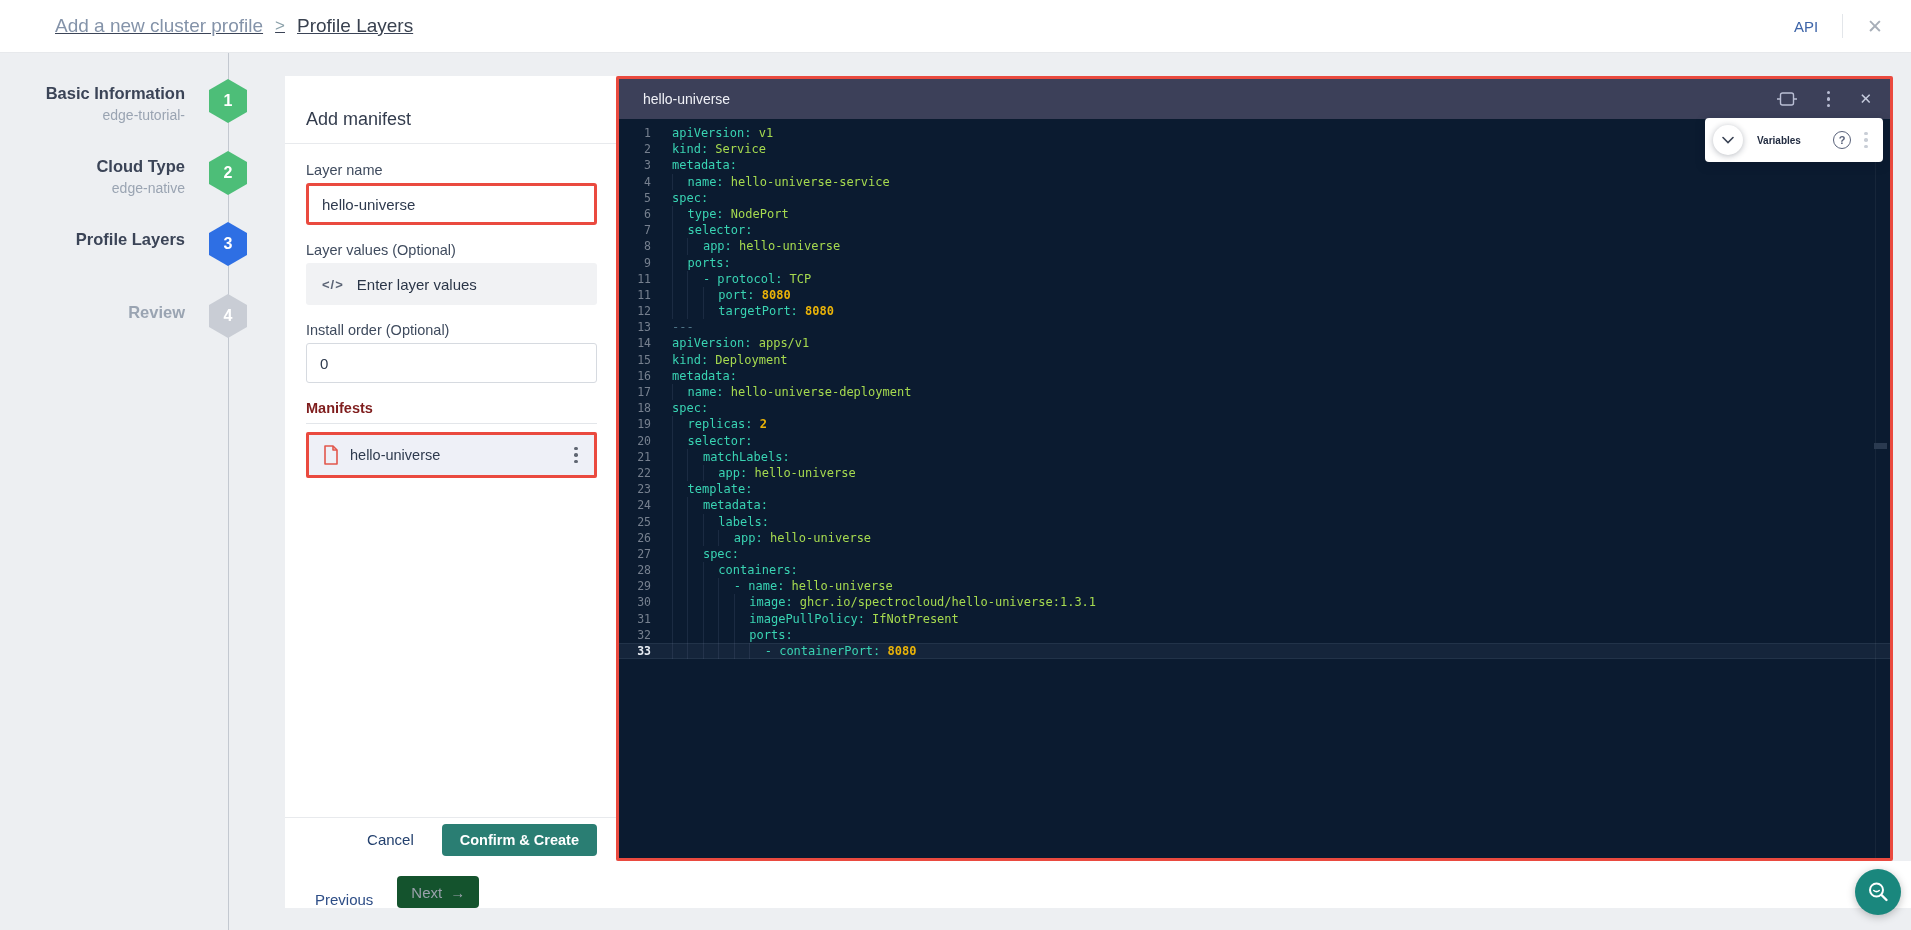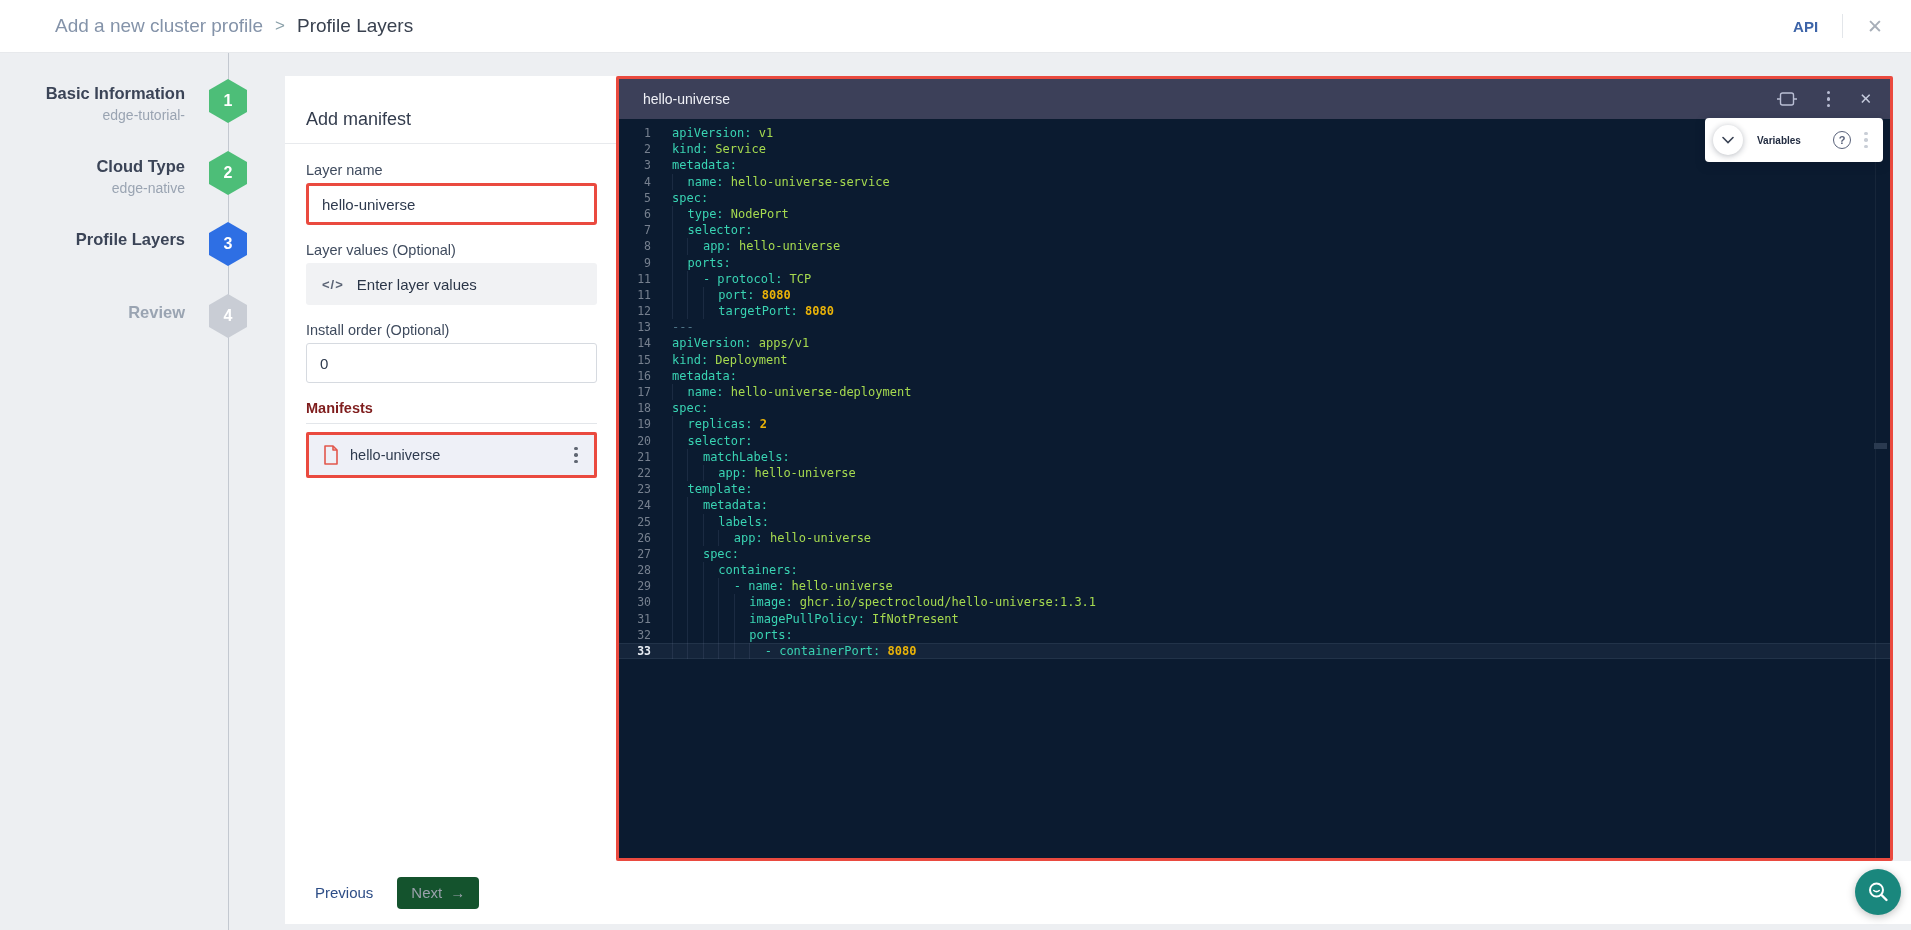--- a/index.html
+++ b/index.html
@@ -8,26 +8,26 @@
     position:relative; width:1911px; height:930px; overflow:hidden;
     background:#edeff2; font-family:"Liberation Sans", sans-serif; color:#3b4457;
   }
 
   
   .topbar {
     position:absolute; left:0; top:0; width:1911px; height:53px;
     background:#ffffff; border-bottom:1px solid #e7e9ec;
     display:flex; align-items:center; padding:0 28px 0 55px;
   }
-  .crumbs { display:flex; align-items:center; gap:12px; font-size:19px; }
+  .crumbs { display:flex; align-items:center; gap:12px; font-size:19px;text-decoration:underline; }
   .crumb-parent { color:#8493a9; cursor:pointer; }
   .crumb-sep { color:#8aa0a9; font-size:17px; }
   .crumb-current { color:#39414f; font-weight:500; }
   .topbar-right { margin-left:auto; display:flex; align-items:center; gap:24px; }
-  .api-btn { color:#3d64a8; font-size:15px; font-weight:700; cursor:pointer; }
+  .api-btn { color:#3d64a8; font-size:15px; font-weight:400; cursor:pointer; }
   .topbar-divider { width:1px; height:24px; background:#e3e6ea; }
   .topbar-close { color:#a7aeb8; font-size:19px; cursor:pointer; line-height:1; }
 
   
   .stepper-line { position:absolute; left:228px; top:53px; width:1px; height:877px; background:#c3c8d0; }
   .step { position:absolute; text-align:right; right:1726px; width:300px; cursor:pointer; }
   .step-title { font-size:16.5px; font-weight:600; color:#3b4457; }
   .step-sub { font-size:14px; color:#9aa4b2; margin-top:4px; }
   .step.pending .step-title { color:#9aa4b2; }
   .hex {
@@ -135,22 +135,22 @@
   .var-help {
     margin-left:auto; width:18px; height:18px; border:1.4px solid #59627a; border-radius:50%;
     display:flex; align-items:center; justify-content:center;
     font-size:11px; font-weight:700; color:#59627a; cursor:pointer;
   }
   .var-kebab { margin:0 10px 0 8px; }
   .var-kebab i { background:#c9ced6; }
 
   
   .bottom-strip {
-    position:absolute; left:285px; top:861px; width:1626px; height:63px; background:#ffffff;
-    display:flex; align-items:center; padding-left:30px; gap:24px;
+    position:absolute; left:285px; top:861px; width:1626px; height:47px; background:#ffffff;
+    display:flex; align-items:flex-end; padding-left:30px; gap:24px;
   }
   .prev-link { font-size:15px; color:#2d4d86; cursor:pointer; }
   .next-btn {
     height:32px; padding:0 14px; background:#14532d; border:none; border-radius:4px;
     display:flex; align-items:center; gap:8px; color:#9aa1ab; font-size:15px;
     font-family:"Liberation Sans", sans-serif; cursor:pointer;
   }
   .fab {
     position:absolute; left:1855px; top:869px; width:46px; height:46px; border-radius:50%;
     background:#1a877d; box-shadow:0 2px 8px rgba(0,0,0,0.25);
@@ -236,20 +236,24 @@
         <span class="manifest-name">hello-universe</span>
         <span class="kebab">
             <i></i>
             <i></i>
             <i></i>
           </span>
       </div>
 
     </div>
 
+    <div class="panel-footer">
+      <span class="cancel-link">Cancel</span>
+      <button class="confirm-btn">Confirm &amp; Create</button>
+    </div>
   </div>
 
   <div class="editor">
     <div class="editor-header">
       <span class="editor-title">hello-universe</span>
       <span class="ed-icons">
         <span class="ed-icon">
           <svg width="20" height="14" viewBox="0 0 20 14">
             <rect x="3.5" y="1" width="13" height="12" rx="2" fill="none" stroke="#b9bed4" stroke-width="1.4"></rect>
             <path d="M0 7 h4 M16 7 h4" stroke="#b9bed4" stroke-width="1.4"></path>

